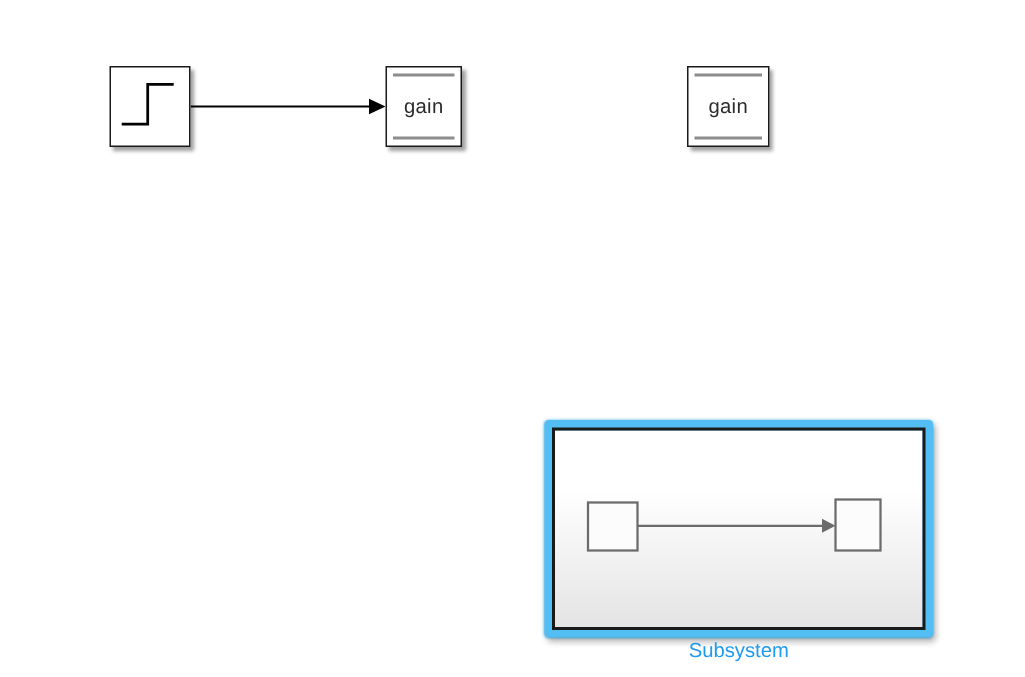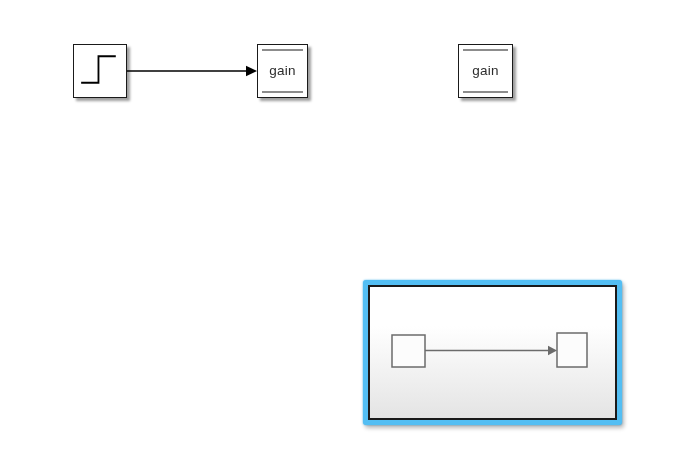--- a/index.html
+++ b/index.html
@@ -99,14 +99,15 @@
   <div class="subsystem-wrap">
     <div class="subsystem-body">
       <svg viewBox="0 0 245 131" preserveAspectRatio="none" aria-hidden="true">
         <rect x="22" y="48" width="33" height="32" stroke="#6b6b6b" fill="#fcfcfc" stroke-width="1.5"></rect>
         <rect x="187" y="46" width="30" height="34" stroke="#6b6b6b" fill="#fcfcfc" stroke-width="1.5"></rect>
         <line x1="55" y1="63.5" x2="179" y2="63.5" stroke="#6b6b6b" stroke-width="1.5"></line>
         <path d="M178,58.8 L187,63.5 L178,68.2 Z" fill="#6b6b6b"></path>
       </svg>
     </div>
   </div>
+  <div class="subsystem-label">Subsystem</div>
 
 </div>
 
 </body></html>

